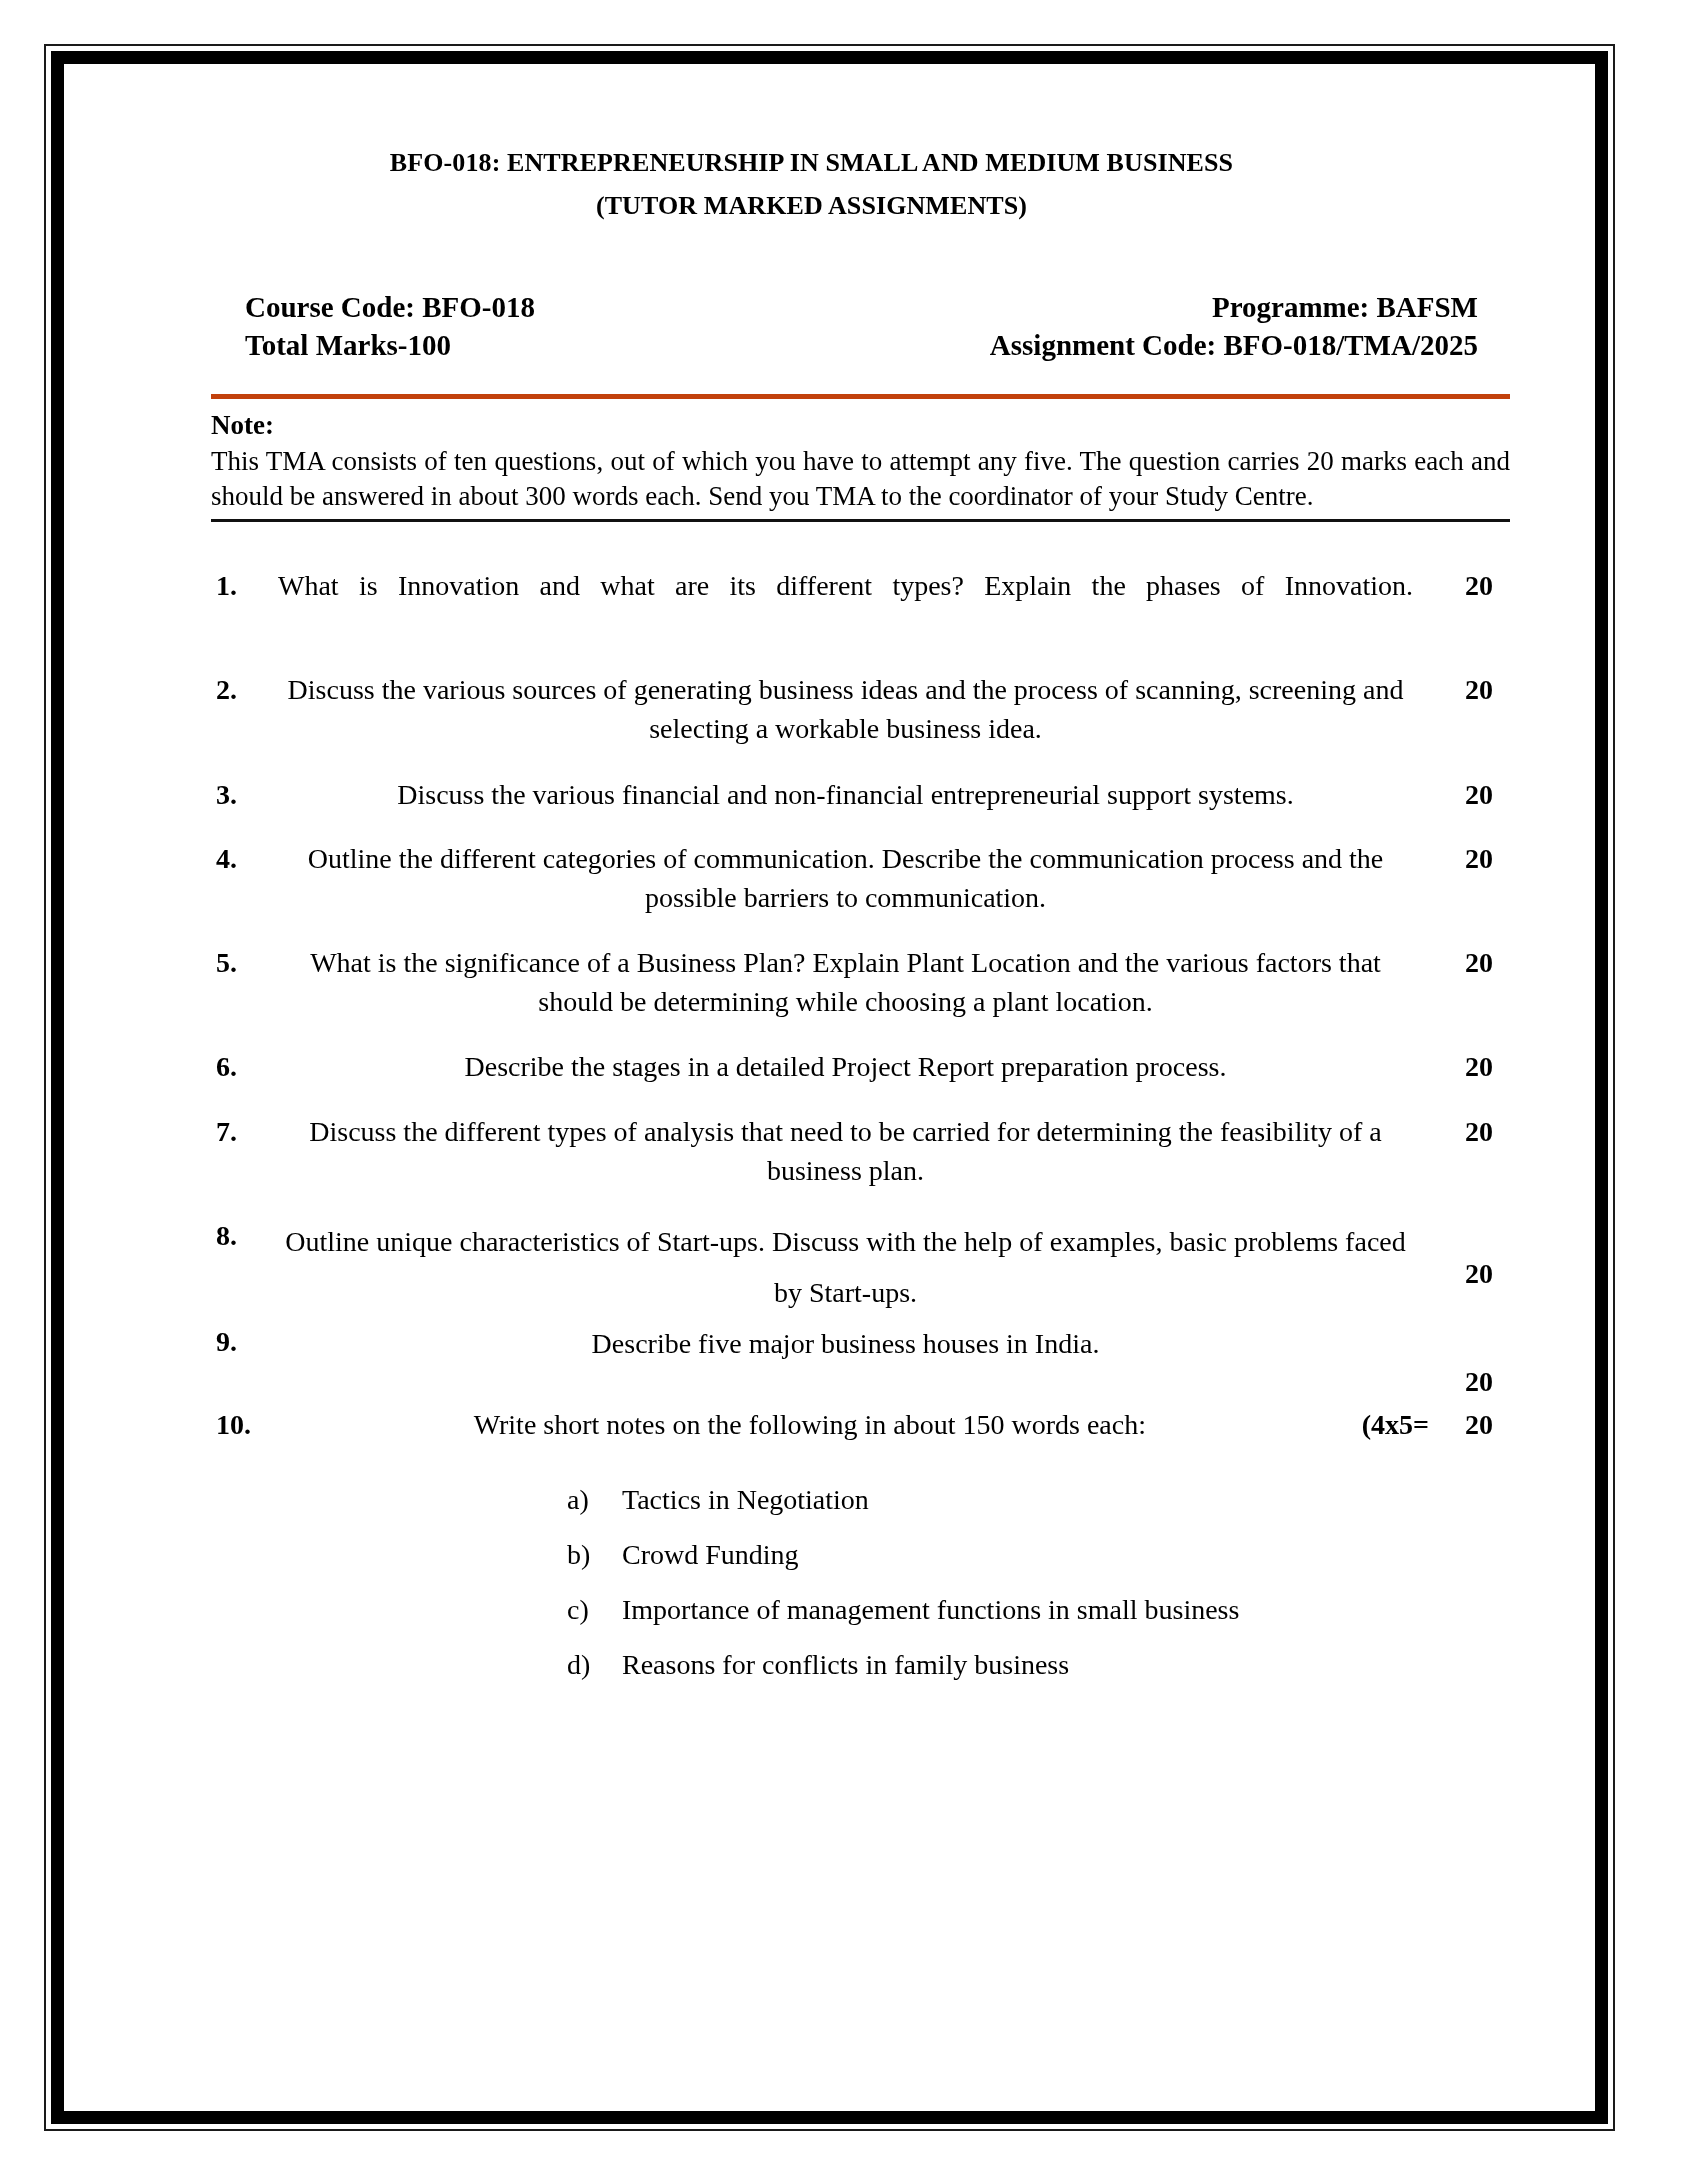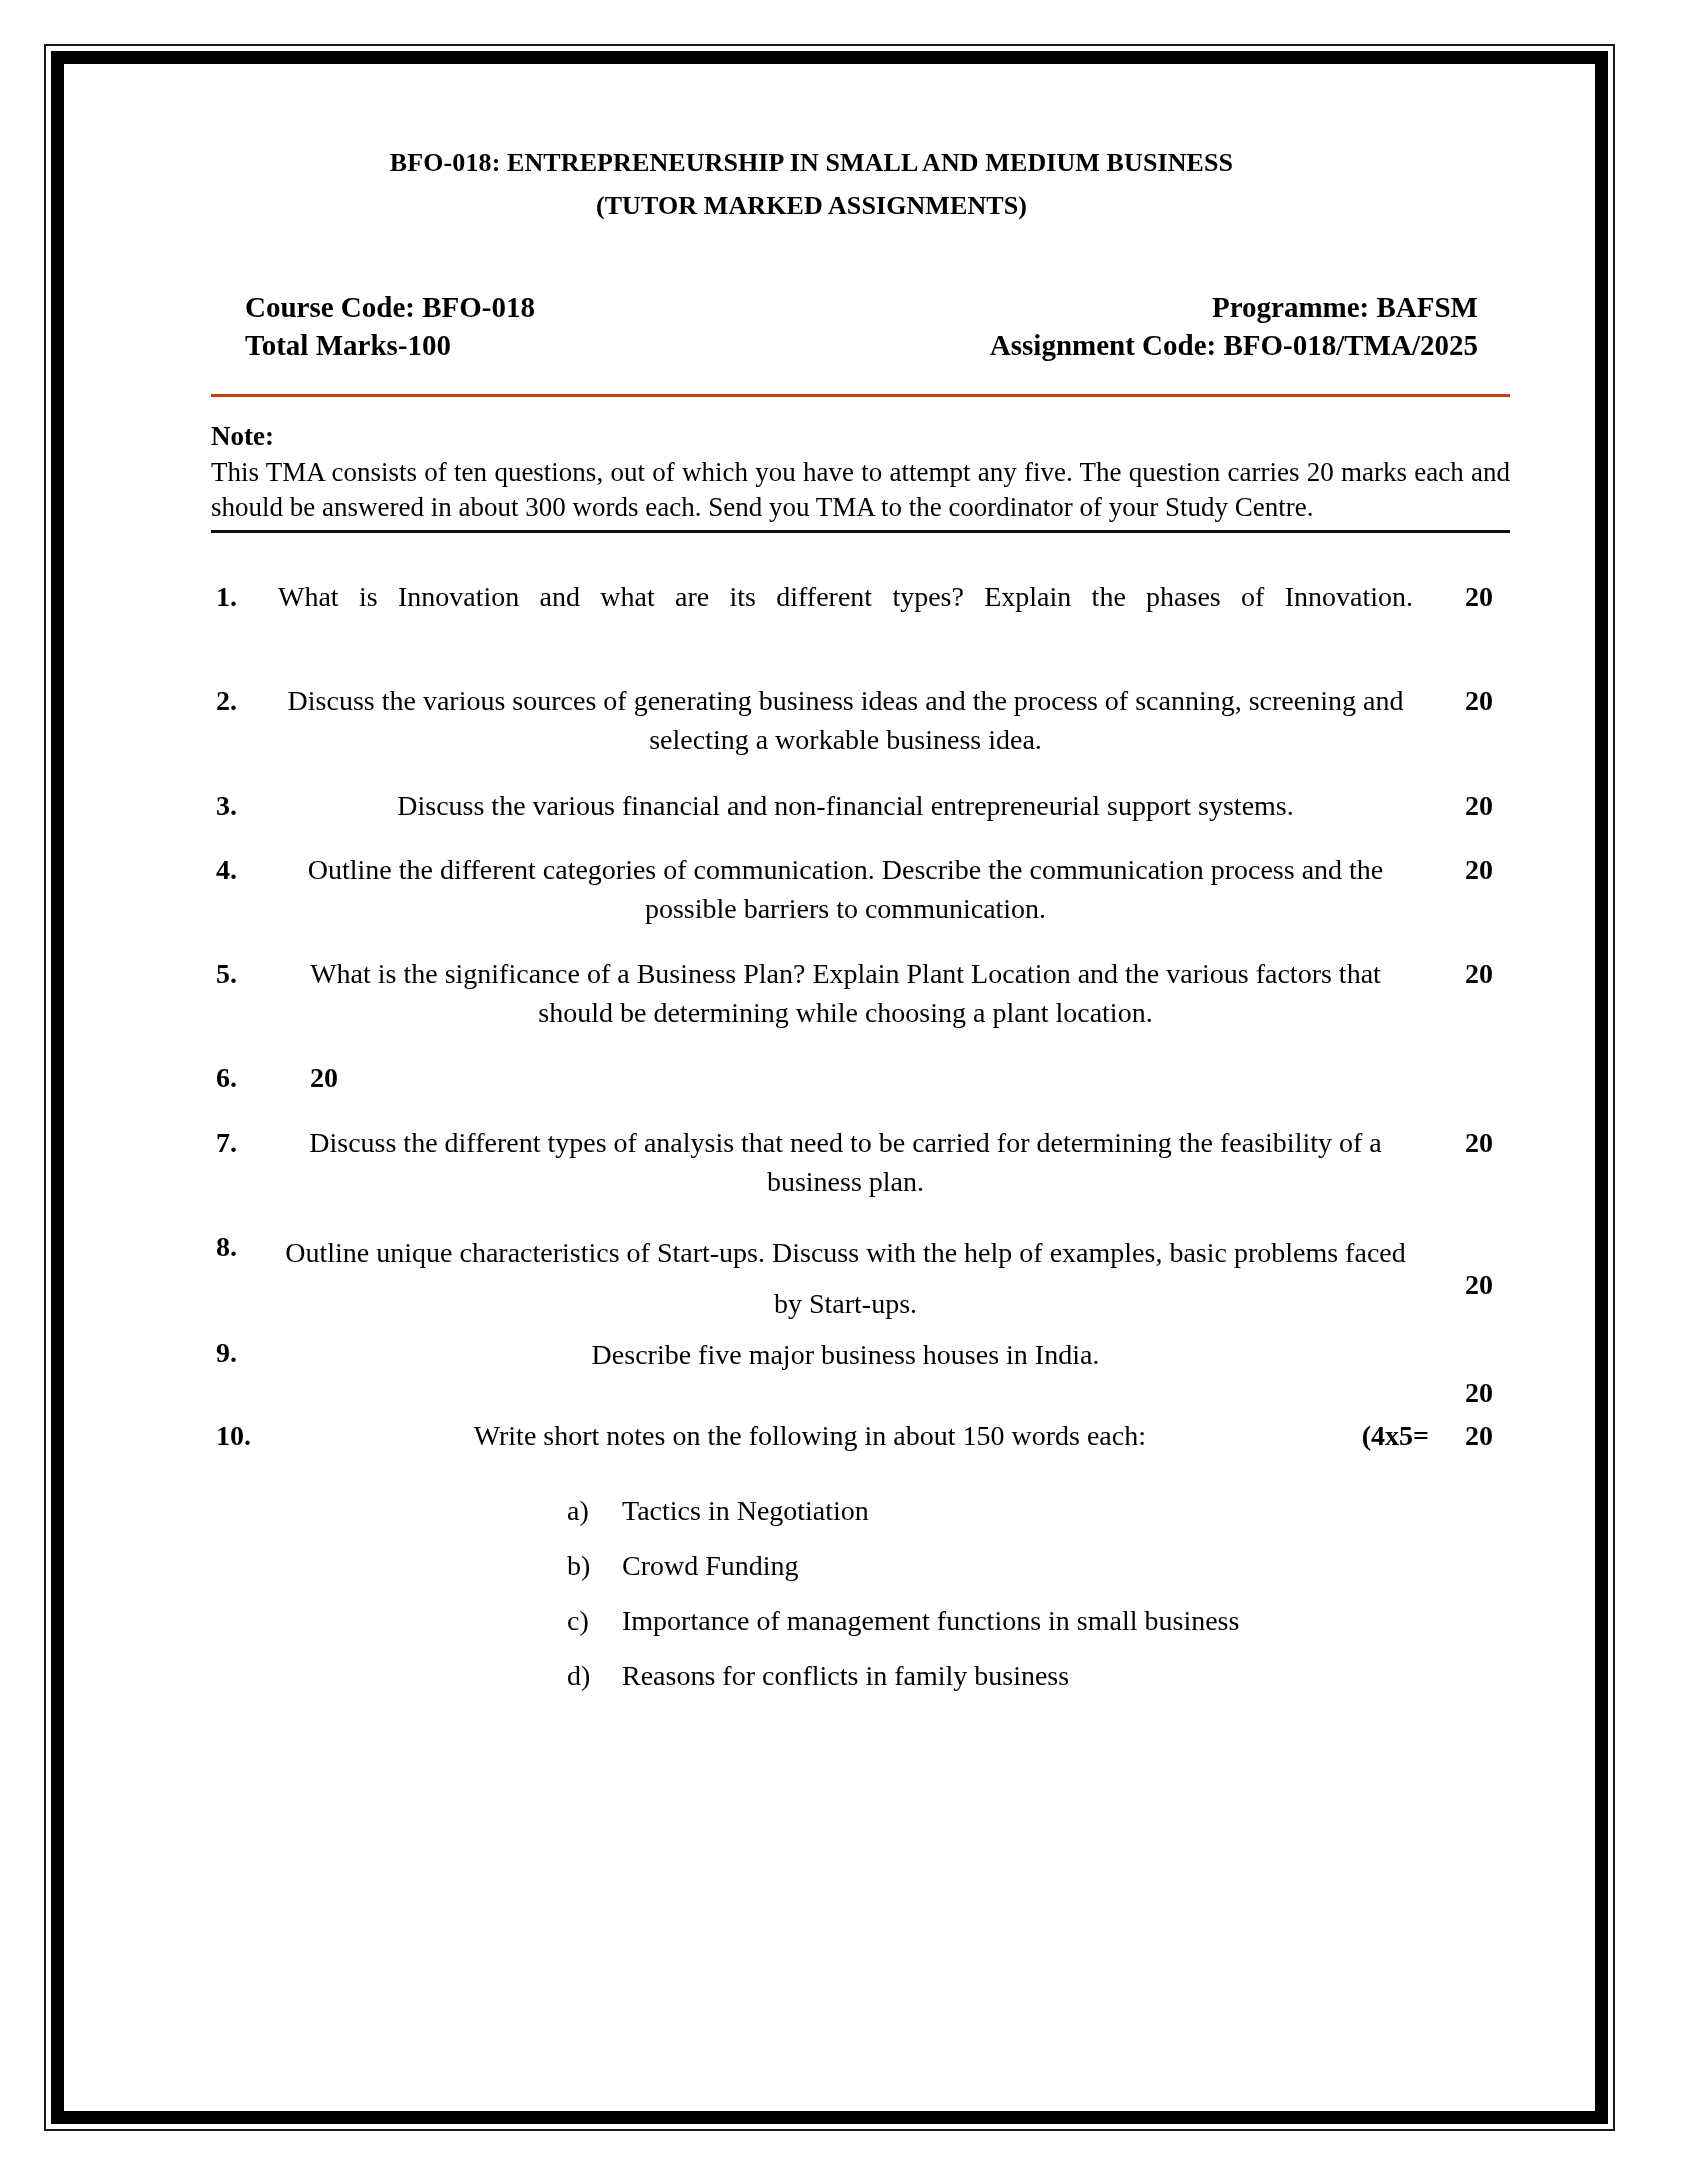--- a/index.html
+++ b/index.html
@@ -83,23 +83,23 @@
     line-height: 38px;
   }
   .meta-left { text-align: left; white-space: nowrap; margin-left: 40px; }
   .meta-right { text-align: right; white-space: nowrap; }
 
   
   .note-block {
     margin-top: 30px;
     margin-left: 147px;
     width: 1299px;
-    border-top: 3px solid #c2410c;
+    border-top: 5px solid #c2410c;
     border-bottom: 3px solid #111111;
-    padding-top: 22px;
+    padding-top: 9px;
     padding-bottom: 5px;
     font-family: Liberation Serif, serif;
   }
   .note-label {
     font-weight: bold;
     font-size: 27px;
     line-height: 35px;
   }
   .note-text {
     font-size: 27px;
@@ -254,20 +254,21 @@
           </div>
 
           <div class="q-row q5">
             <div class="q-num">5.</div>
             <div class="q-text">What is the significance of a Business Plan? Explain Plant Location and the various factors that should be determining while choosing a plant location.</div>
             <div class="q-marks">20</div>
           </div>
 
           <div class="q-row q6">
             <div class="q-num">6.</div>
+            <div class="q-text">Describe the stages in a detailed Project Report preparation process.</div>
             <div class="q-marks">20</div>
           </div>
 
           <div class="q-row q7">
             <div class="q-num">7.</div>
             <div class="q-text">Discuss the different types of analysis that need to be carried for determining the feasibility of a business plan.</div>
             <div class="q-marks">20</div>
           </div>
 
           <div class="q-row q8">

